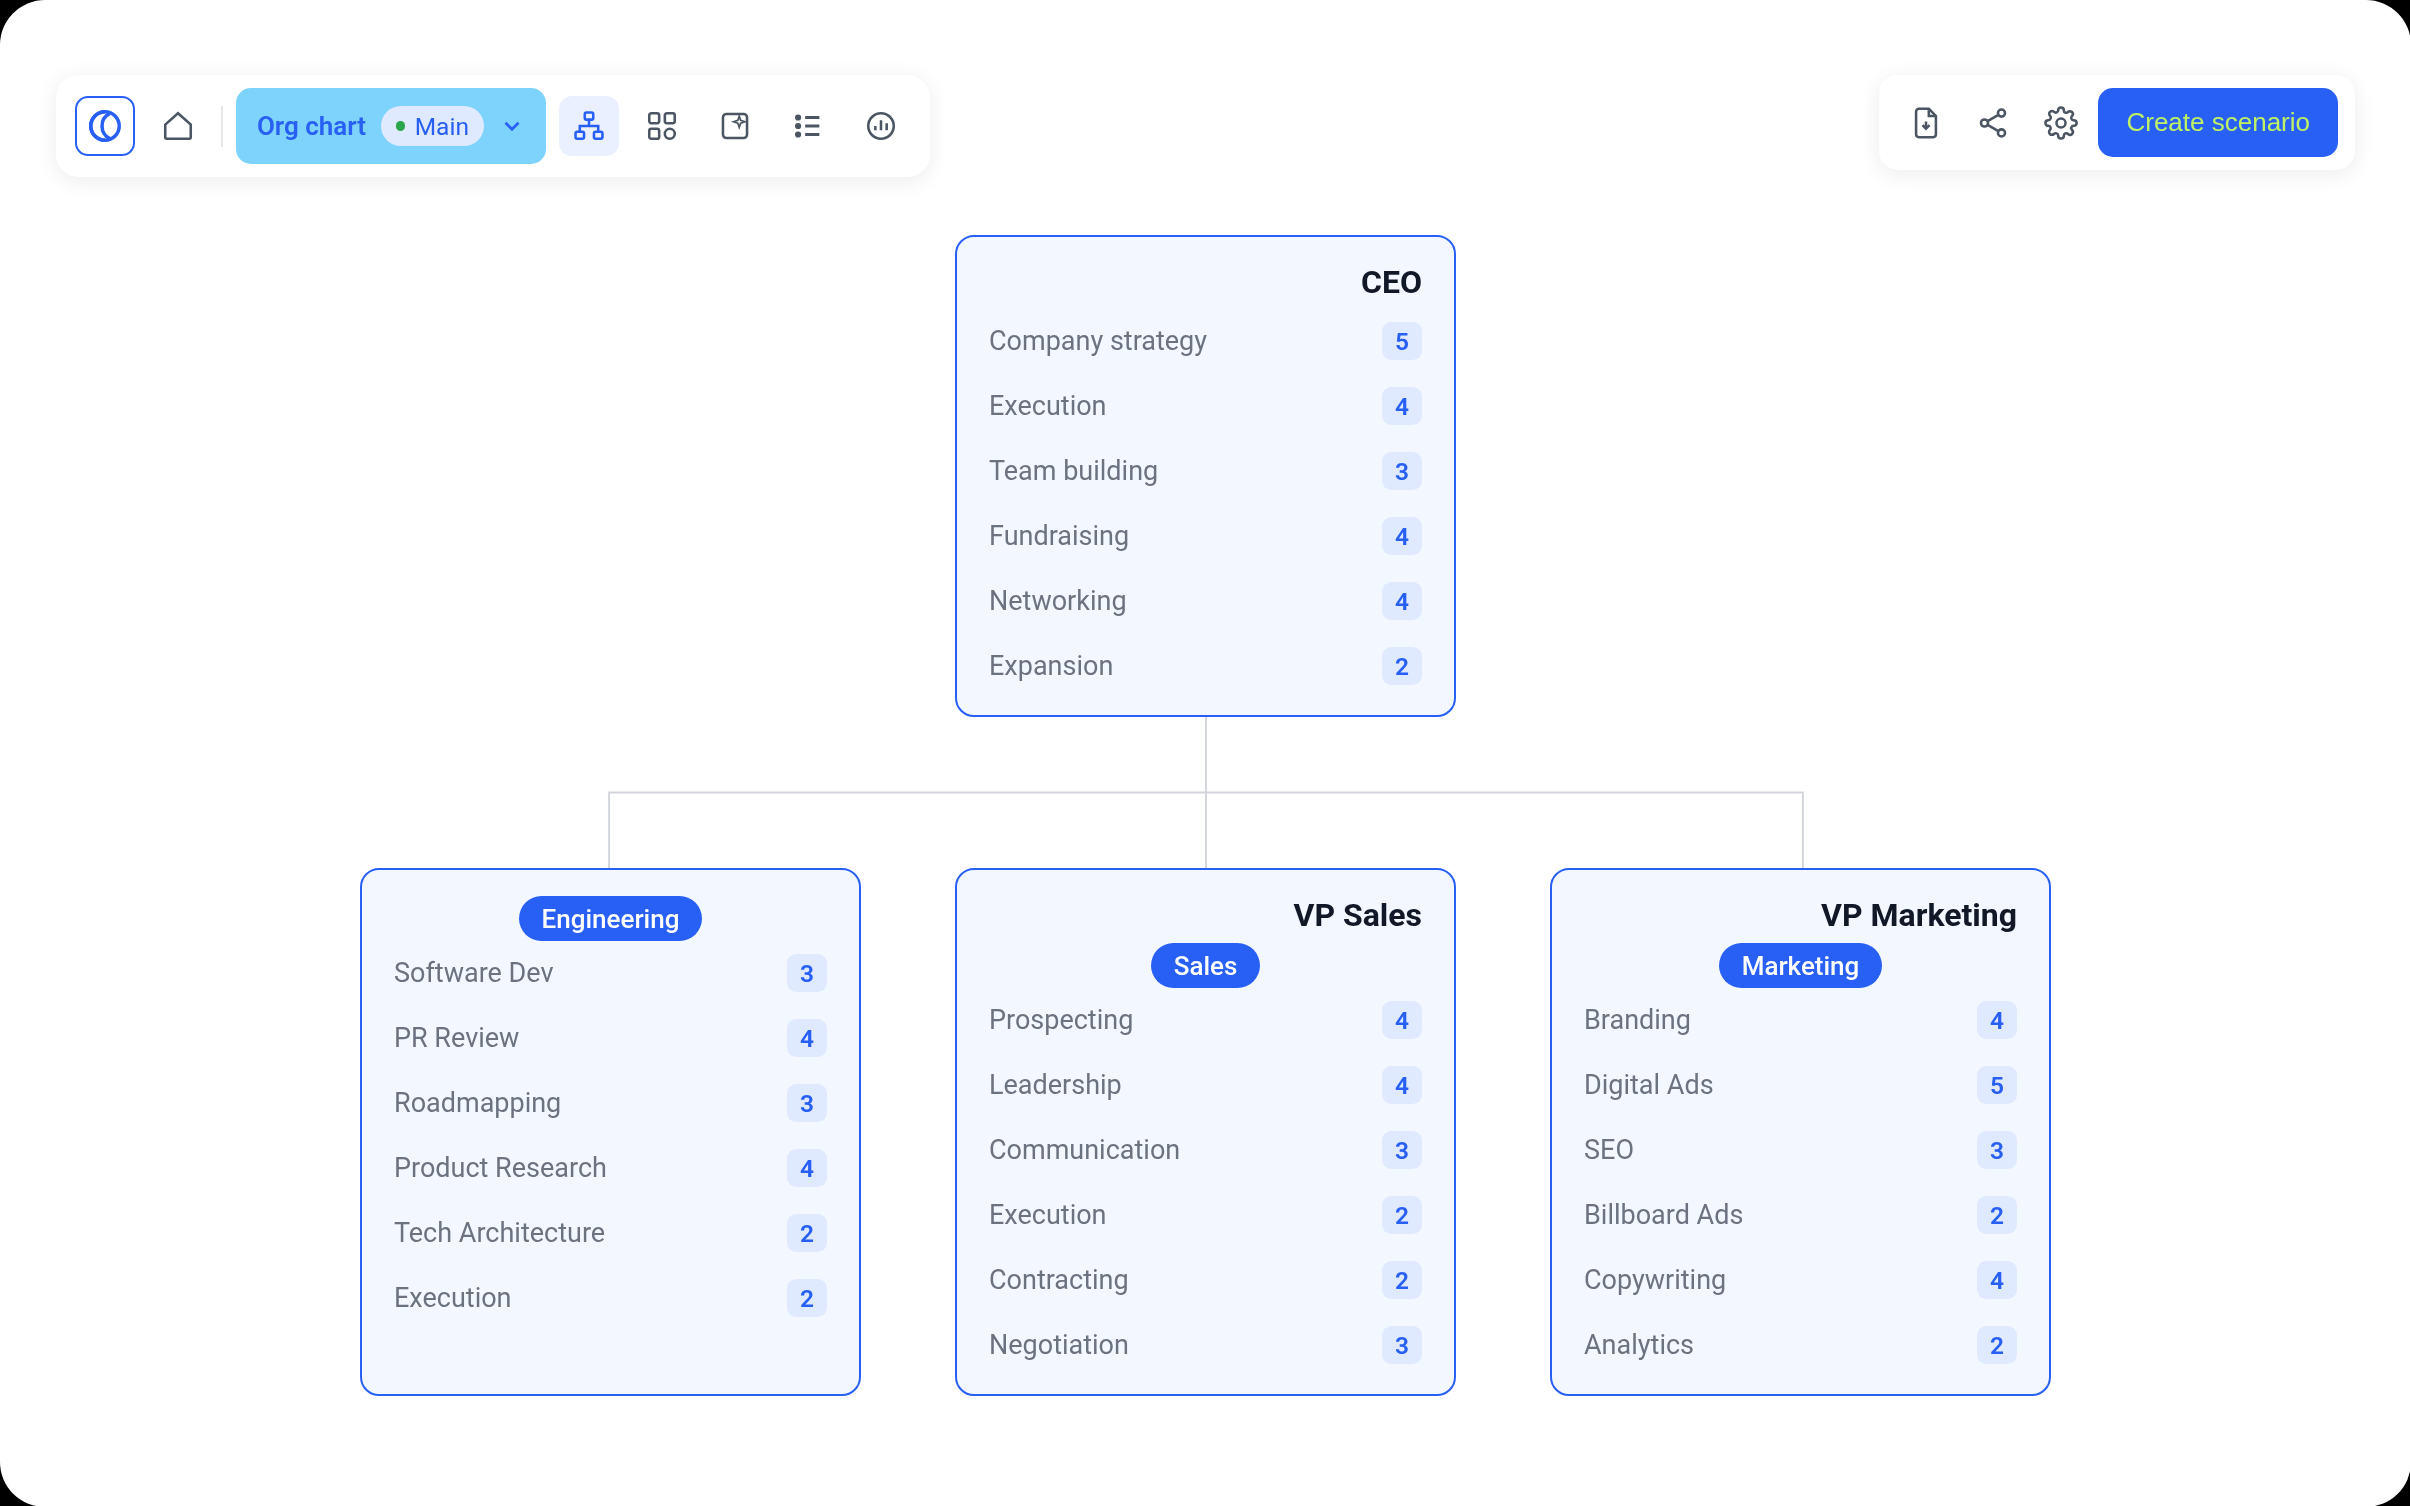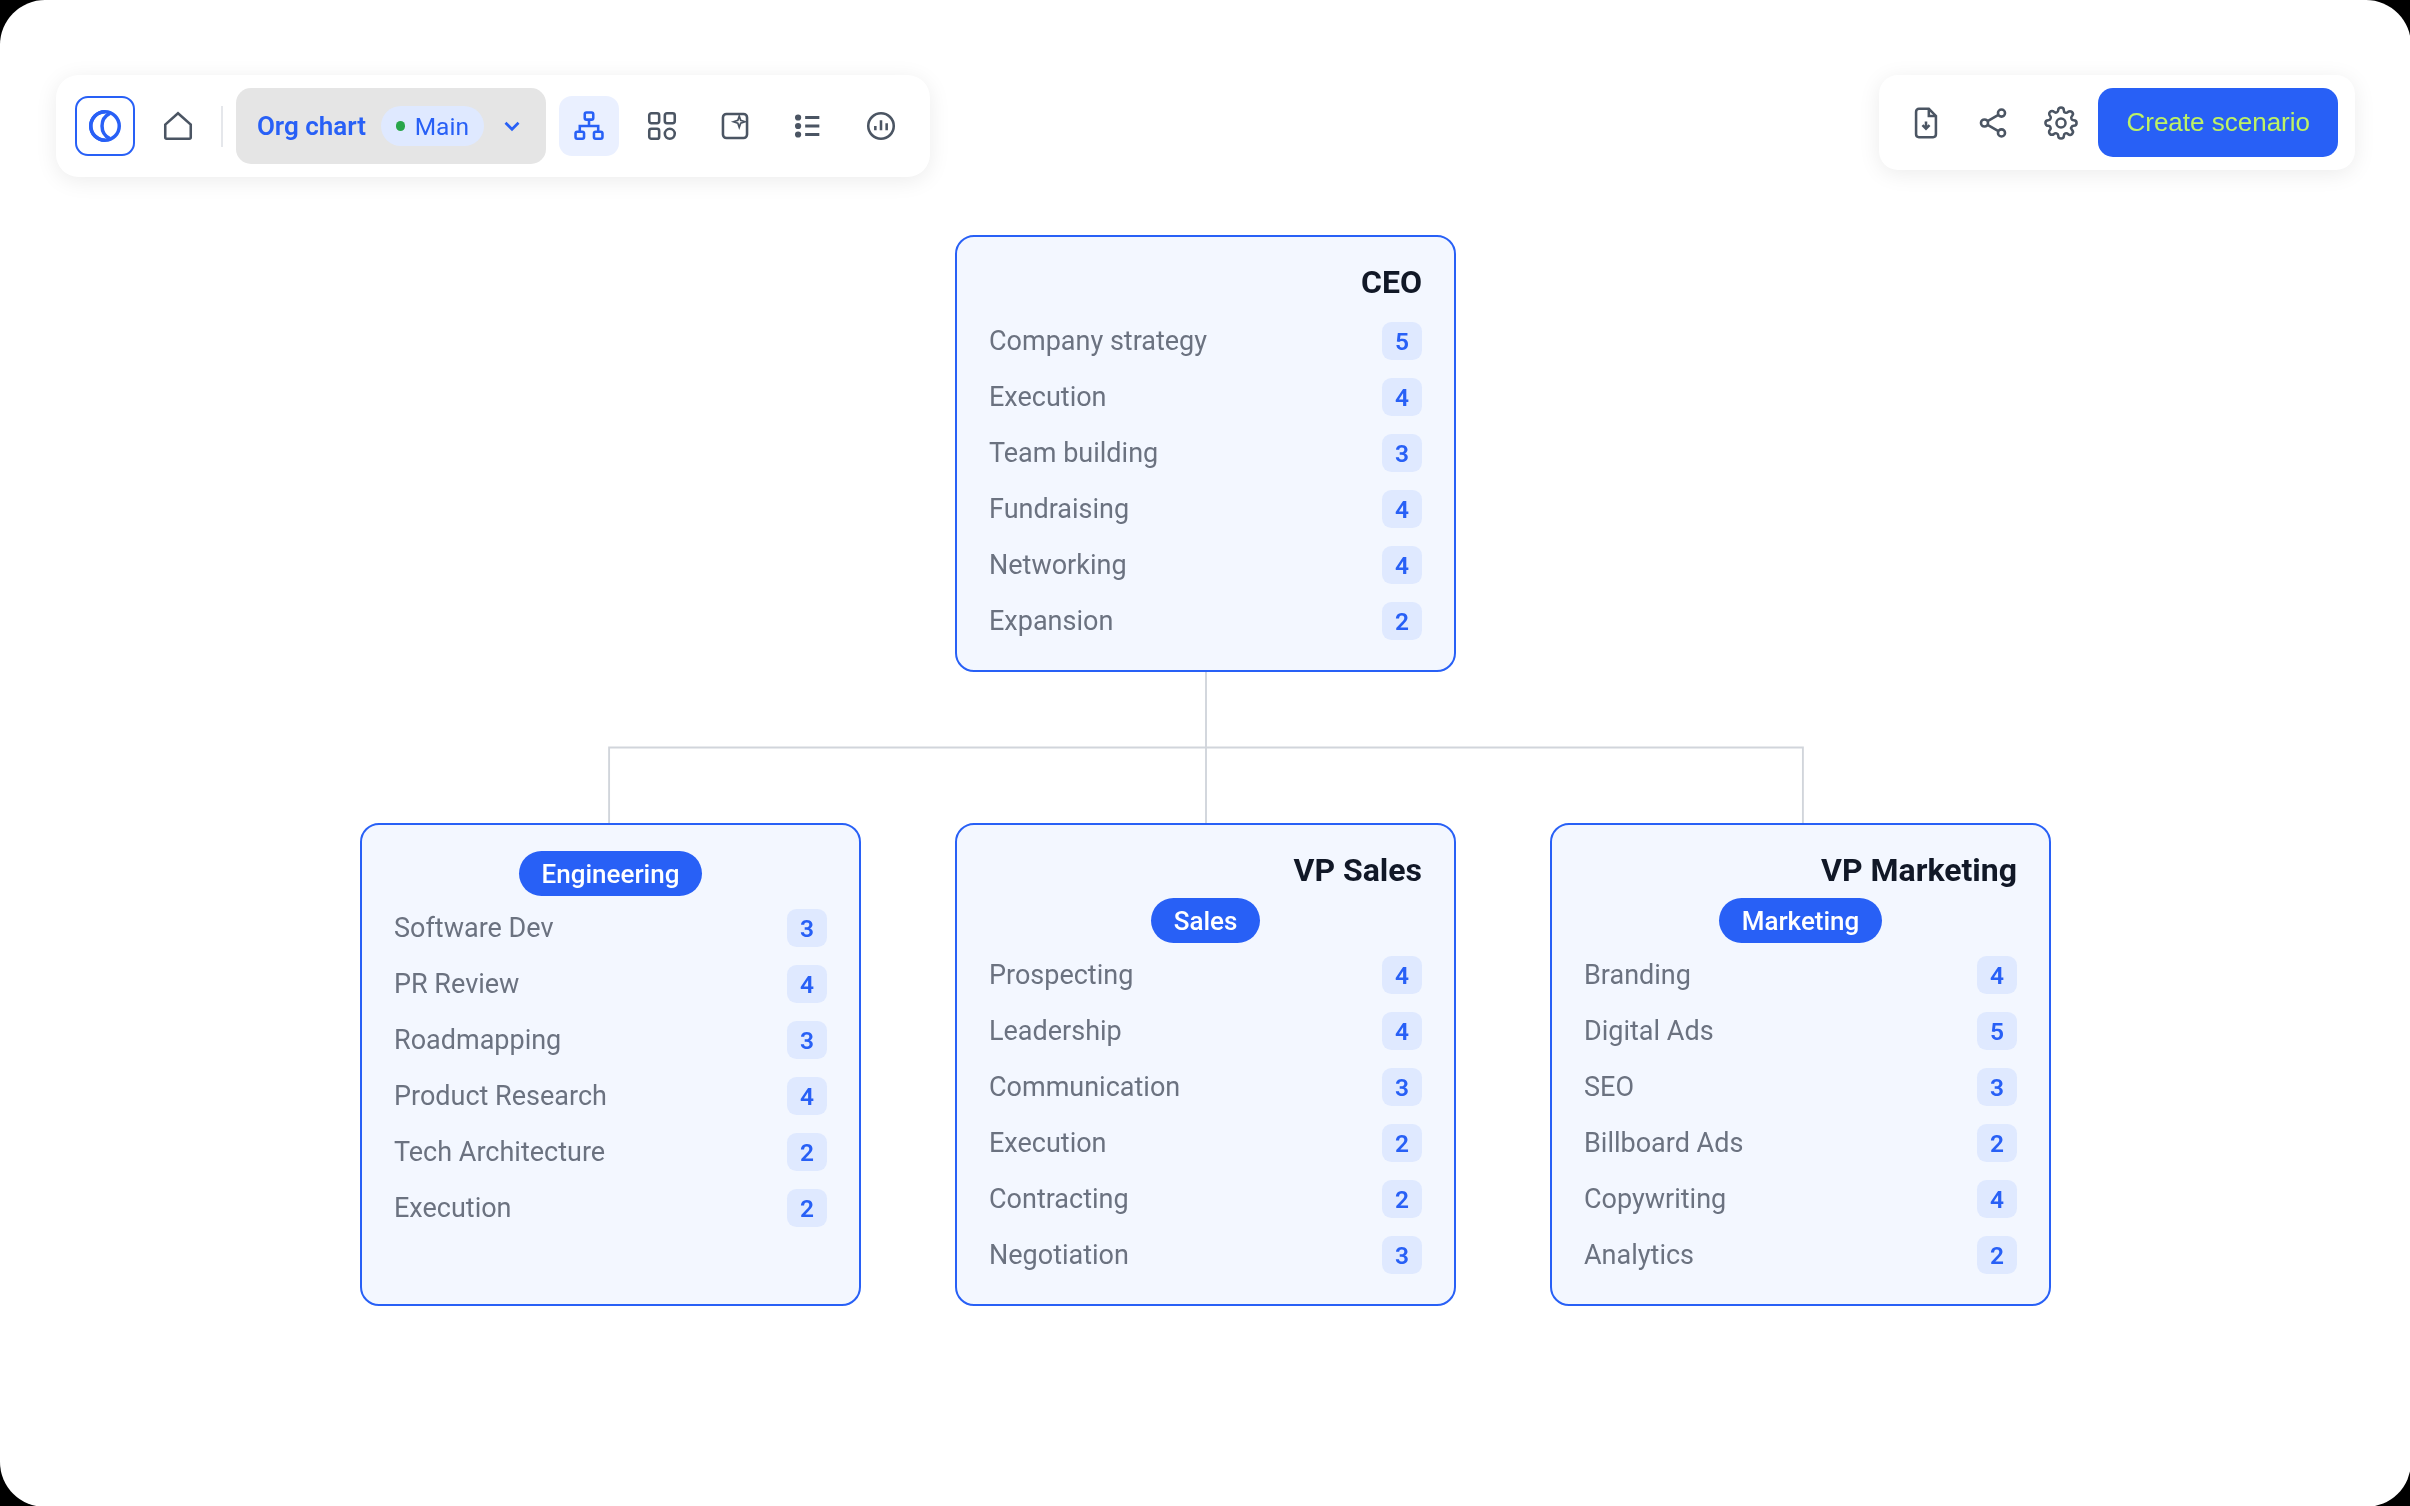--- a/index.html
+++ b/index.html
@@ -58,21 +58,21 @@
 .divider {
   width: 1.9px;
   height: 41px;
   background: #e5e7eb;
 }
 .org-pill {
   display: flex;
   align-items: center;
   gap: 15px;
   padding: 18px 21px;
-  background: #e5e5e5;
+  background: #7dd3fc;
   border-radius: 15px;
   cursor: pointer;
 }
 .org-pill-label {
   color: #2860f6;
   font-weight: 600;
   font-size: 26px;
 }
 .main-badge {
   display: flex;
@@ -172,21 +172,21 @@
   background: #2860f6;
   color: #fff;
   border-radius: 941px;
   padding: 7.5px 22.6px;
   font-size: 26px;
   font-weight: 500;
 }
 .skill-list {
   display: flex;
   flex-direction: column;
-  gap: 18px;
+  gap: 27px;
   justify-content: space-between;
 }
 .skill-row {
   display: flex;
   justify-content: space-between;
   align-items: center;
 }
 .skill-label {
   color: #6b7280;
   font-size: 27px;

